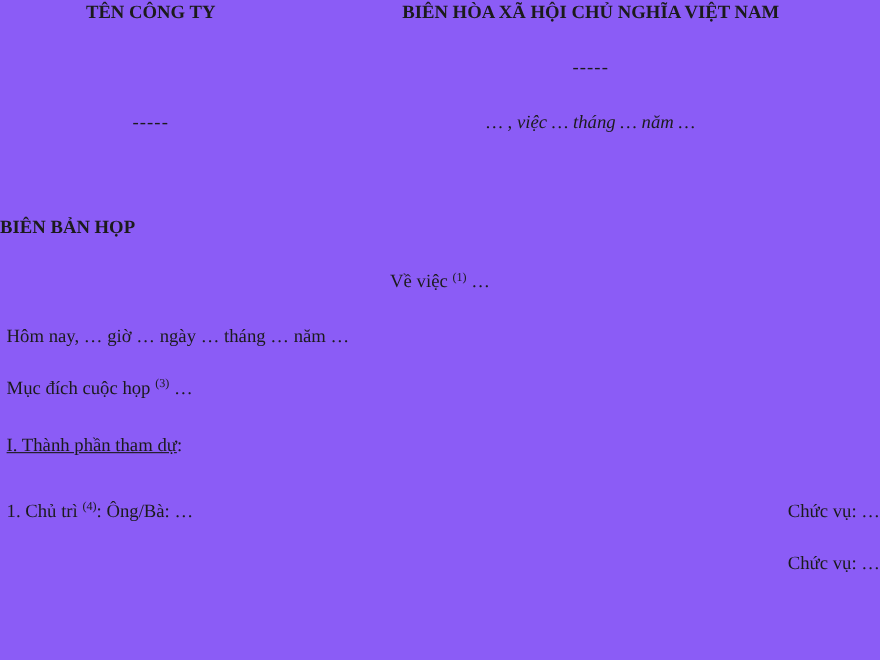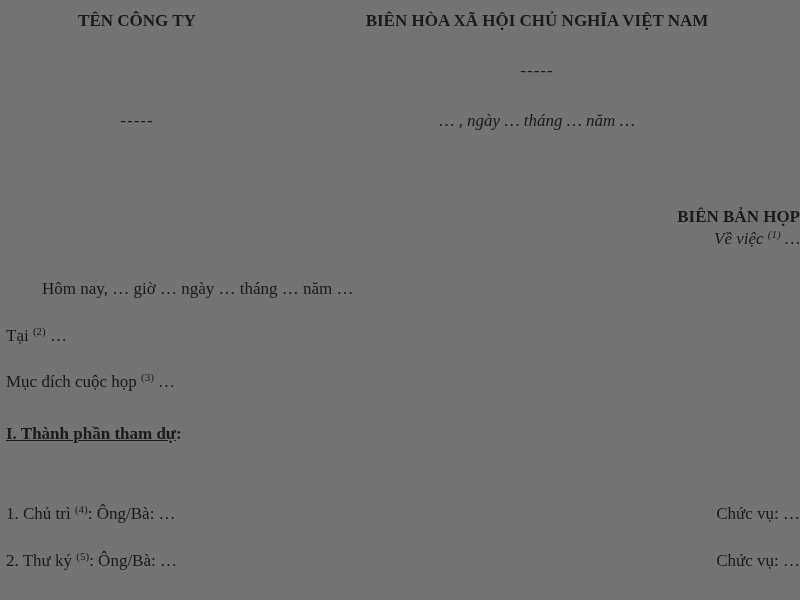--- a/index.html
+++ b/index.html
@@ -4,65 +4,64 @@
 <style>
   html, body {
     margin: 0;
     padding: 0;
     background: #ffffff;
   }
   .page {
     position: relative;
     width: 800px;
     height: 600px;
-    background: #737373;
+    background: #8b5cf6;
     color: #1b1b1b;
     font-family: "Liberation Serif", "DejaVu Serif", serif;
     font-size: 17px;
     line-height: 22px;
     overflow: hidden;
     box-sizing: border-box;
-    padding-top: 10px;
   }
   
   .header-grid {
     display: grid;
     grid-template-columns: 274px 1fr;
     grid-template-rows: 50px 50px 40px 40px;
   }
   .hcell { text-align: center; }
   .bold { font-weight: bold; }
   .italic { font-style: italic; }
   .dashes { letter-spacing: 1px; }
   
   .doc-title {
-    text-align: right;
+    text-align: left;
     font-weight: bold;
     margin-top: 16px;
   }
   .doc-subject {
-    text-align: right;
-    font-style: italic;
+    text-align: center;
+    margin-top: 27px;
   }
   sup.note {
     font-size: 11px;
     line-height: 0;
     vertical-align: 6px;
   }
   
   .body-block {
     margin-top: 28px;
     padding-left: 6px;
   }
-  .line-time { margin-bottom: 25px; margin-left: 36px; }
+  .line-time { margin-bottom: 25px; }
   .line-place { margin-bottom: 24px; }
   .line-purpose { margin-bottom: 30px; }
   .section-heading {
-    font-weight: bold;
-    margin-bottom: 58px;
+    font-weight: normal;
+    margin-bottom: 38px;
   }
   .section-heading .underlined {
     text-decoration: underline;
   }
   .participant-row {
     display: flex;
     margin-bottom: 25px;
   }
   .participant-left {
     flex: 0 0 459px;
@@ -80,54 +79,48 @@
   <div class="header-grid">
 
     <div class="hcell bold">TÊN CÔNG TY</div>
     <div class="hcell bold">BIÊN HÒA XÃ HỘI CHỦ NGHĨA VIỆT NAM</div>
 
     <div class="hcell"></div>
 
     <div class="hcell dashes">-----</div>
     <div class="hcell dashes">-----</div>
 
-    <div class="hcell italic">… , ngày … tháng … năm …</div>
+    <div class="hcell italic">… , việc … tháng … năm …</div>
   </div>
 
   <div class="doc-title">BIÊN BẢN HỌP</div>
 
   <div class="doc-subject">
     <span>Về việc </span><sup class="note">(1)</sup><span> …</span>
   </div>
 
   <div class="body-block">
 
     <div class="line-time">Hôm nay, … giờ … ngày … tháng … năm …</div>
 
-    <div class="line-place">
-      <span>Tại </span><sup class="note">(2)</sup><span> …</span>
-    </div>
 
     <div class="line-purpose">
       <span>Mục đích cuộc họp </span><sup class="note">(3)</sup><span> …</span>
     </div>
 
     <div class="section-heading">
       <span class="underlined">I. Thành phần tham dự</span><span>:</span>
     </div>
 
     <div class="participant-row">
       <div class="participant-left">
         <span>1. Chủ trì </span><sup class="note">(4)</sup><span>: Ông/Bà: …</span>
       </div>
       <div class="participant-right">Chức vụ: …</div>
     </div>
 
     <div class="participant-row">
-      <div class="participant-left">
-        <span>2. Thư ký </span><sup class="note">(5)</sup><span>: Ông/Bà: …</span>
-      </div>
       <div class="participant-right">Chức vụ: …</div>
     </div>
 
   </div>
 
 </div>
 
 </body></html>

